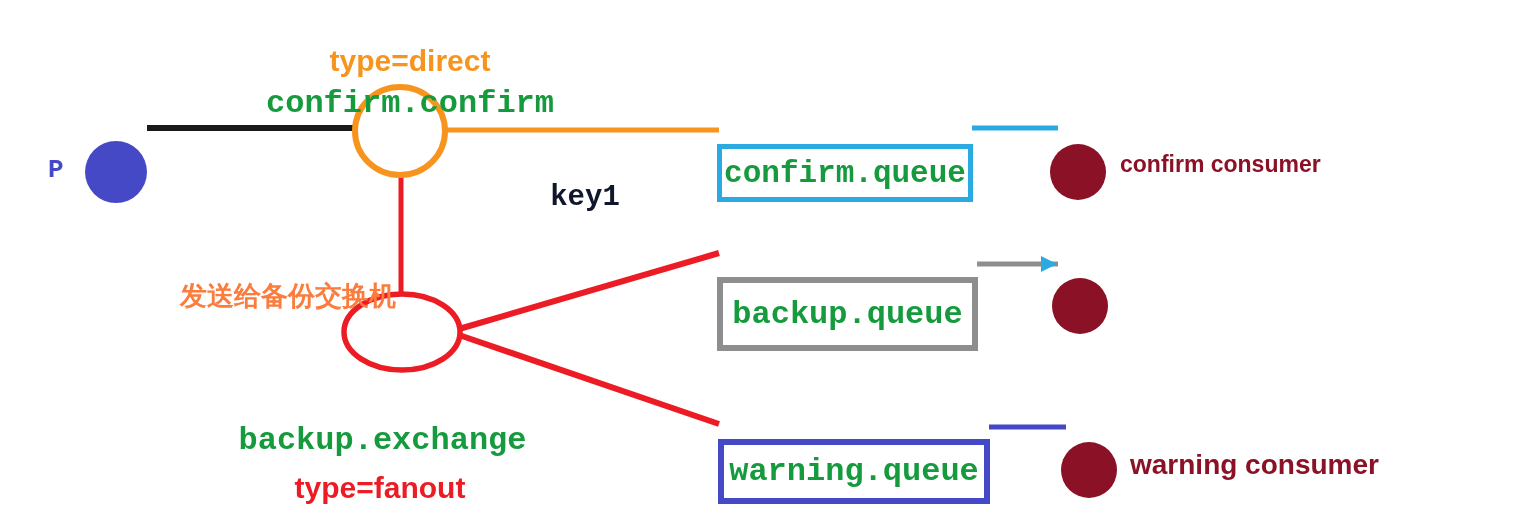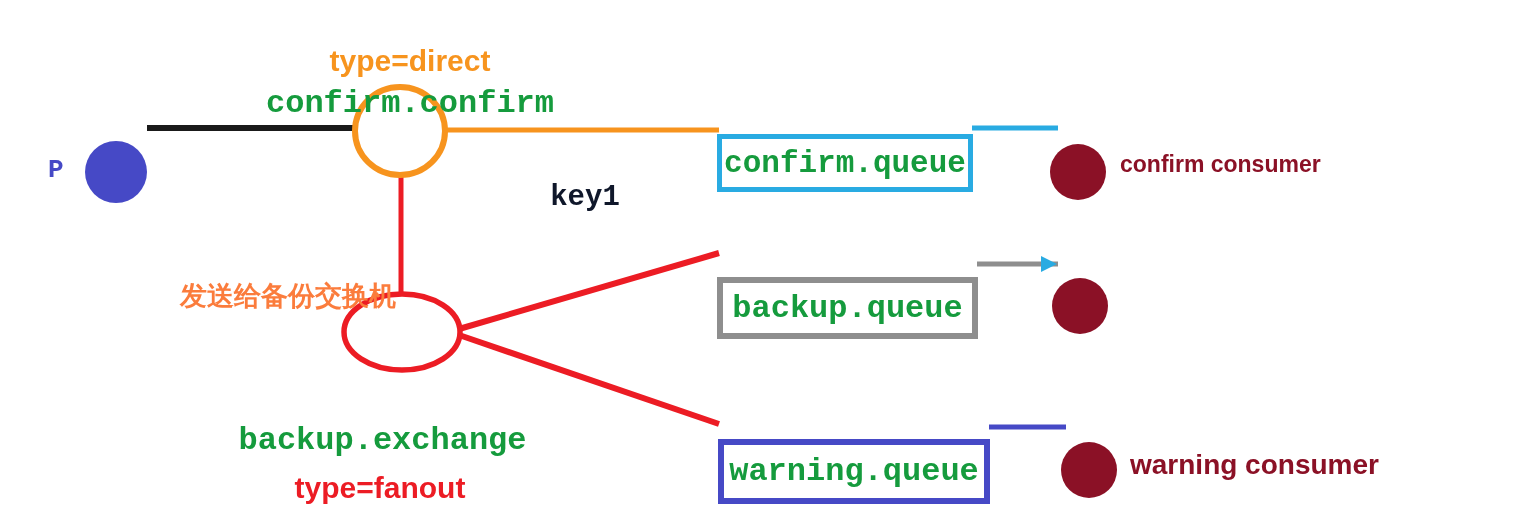--- a/index.html
+++ b/index.html
@@ -49,24 +49,24 @@
 
   <div class="abs label sans center" style="left: 290px; top: 0px; width: 240px; font-size: 30px; color: rgb(247, 148, 30);">type=direct</div>
   <div class="abs label mono center" style="left: 240px; top: 42px; width: 340px; font-size: 32px; color: rgb(21, 155, 61);">confirm.confirm</div>
   <div class="abs label mono center" style="left: 538px; top: 137px; width: 94px; font-size: 29px; color: #0f172a;">key1</div>
 
   <div class="abs label sans" style="left: 180px; top: 237px; font-size: 27px; color: rgb(251, 124, 60);">发送给备份交换机</div>
 
   <div class="abs label mono center" style="left: 225px; top: 379px; width: 315px; font-size: 32px; color: rgb(21, 155, 61);">backup.exchange</div>
   <div class="abs label sans center" style="left: 255px; top: 427px; width: 250px; font-size: 30px; color: rgb(236, 28, 36);">type=fanout</div>
 
-  <div class="abs qbox" style="left: 717px; top: 90px; width: 256px; height: 58px; border-width: 5px; border-color: rgb(41, 171, 226);">
+  <div class="abs qbox" style="left: 717px; top: 100px; width: 256px; height: 58px; border-width: 5px; border-color: rgb(41, 171, 226);">
     <span class="mono" style="font-size: 31px; color: rgb(21, 155, 61);">confirm.queue</span>
   </div>
-  <div class="abs qbox" style="left: 717px; top: 233px; width: 261px; height: 62px; border-width: 6px; border-color: rgb(142, 142, 142);">
+  <div class="abs qbox" style="left: 717px; top: 233px; width: 261px; height: 74px; border-width: 6px; border-color: rgb(142, 142, 142);">
     <span class="mono" style="font-size: 32px; color: rgb(21, 155, 61);">backup.queue</span>
   </div>
   <div class="abs qbox" style="left: 718px; top: 395px; width: 272px; height: 65px; border-width: 6px; border-color: rgb(70, 73, 198);">
     <span class="mono" style="font-size: 32px; color: rgb(21, 155, 61);">warning.queue</span>
   </div>
 
   <div class="abs circle" style="left: 1050px; top: 100px; width: 56px; height: 56px; background: rgb(139, 17, 38);"></div>
   <div class="abs label sans" style="left: 1120px; top: 107px; font-size: 23px; font-weight: 600; color: rgb(139, 17, 38);">confirm consumer</div>
 
   <div class="abs circle" style="left: 1052px; top: 234px; width: 56px; height: 56px; background: rgb(139, 17, 38);"></div>

